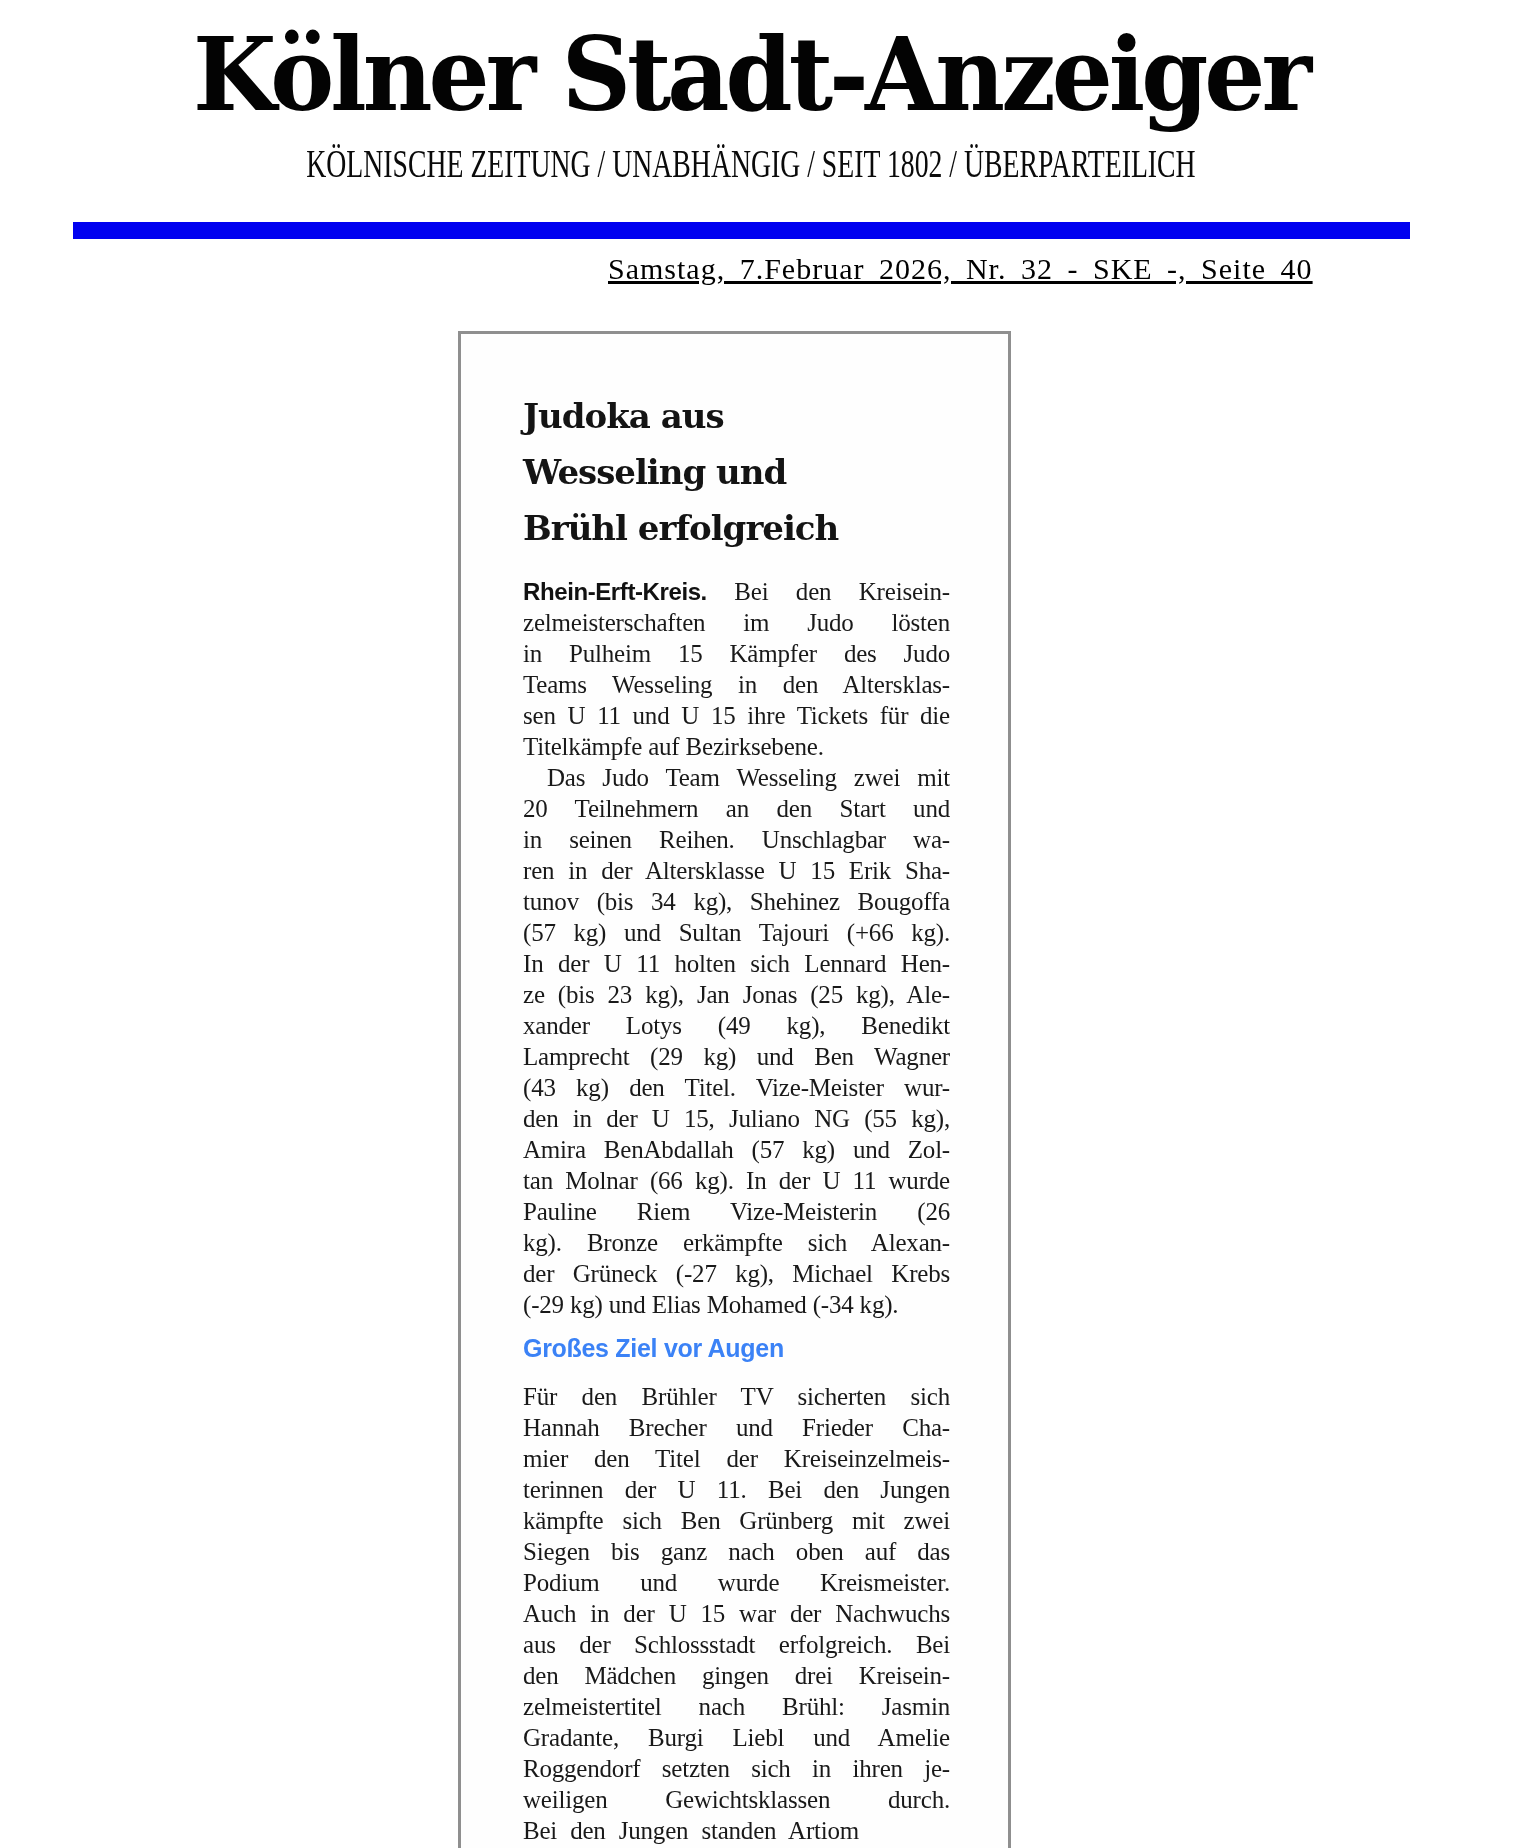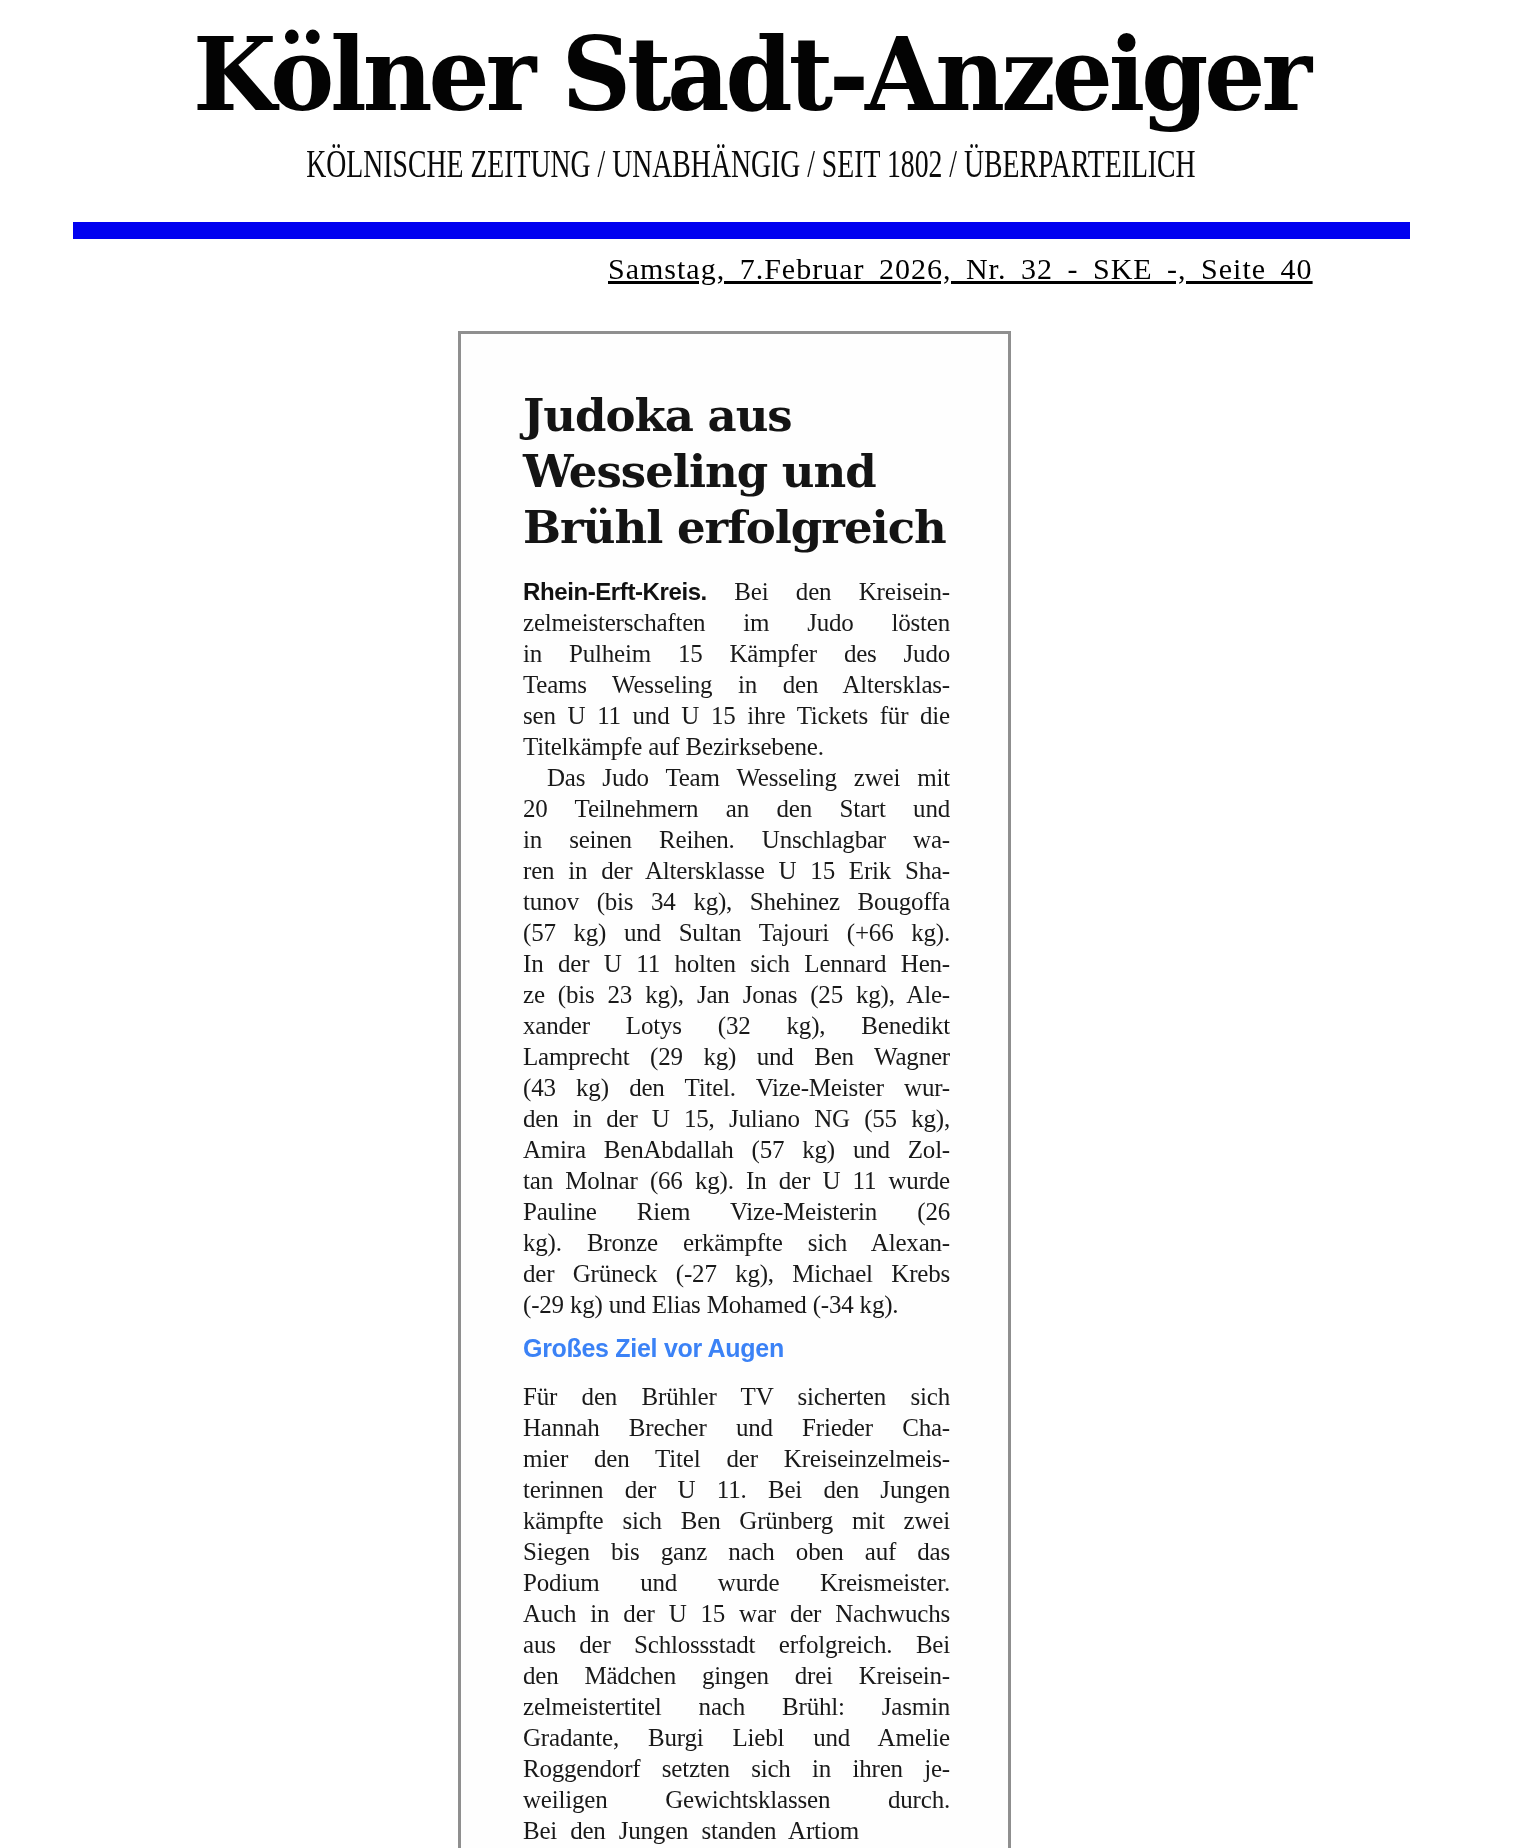--- a/index.html
+++ b/index.html
@@ -63,21 +63,21 @@
     position: absolute; left: 458px; top: 331px;
     width: 553px; height: 1620px;
     border: 3px solid #8f8f8f;
     background: #fefefe;
     box-sizing: border-box;
     padding: 54px 58px 0 62px;
   }
   .headline {
     font-family: "DejaVu Serif", serif;
     font-weight: bold;
-    font-size: 45px;
+    font-size: 34px;
     line-height: 56px;
     letter-spacing: -1px;
     color: #141414;
     margin-bottom: 20px;
     white-space: nowrap;
   }
   .bodycol {
     font-family: "Liberation Serif", serif;
     font-size: 25px;
     line-height: 31px;
@@ -155,21 +155,21 @@
 
     <div class="para2">
         <div class="jl">Das Judo Team Wesseling zwei mit</div>
         <div class="jl">20 Teilnehmern an den Start und</div>
         <div class="jl">in seinen Reihen. Unschlagbar wa-</div>
         <div class="jl">ren in der Altersklasse U 15 Erik Sha-</div>
         <div class="jl">tunov (bis 34 kg), Shehinez Bougoffa</div>
         <div class="jl">(57 kg) und Sultan Tajouri (+66 kg).</div>
         <div class="jl">In der U 11 holten sich Lennard Hen-</div>
         <div class="jl">ze (bis 23 kg), Jan Jonas (25 kg), Ale-</div>
-        <div class="jl">xander Lotys (32 kg), Benedikt</div>
+        <div class="jl">xander Lotys (49 kg), Benedikt</div>
         <div class="jl">Lamprecht (29 kg) und Ben Wagner</div>
         <div class="jl">(43 kg) den Titel. Vize-Meister wur-</div>
         <div class="jl">den in der U 15, Juliano NG (55 kg),</div>
         <div class="jl">Amira BenAbdallah (57 kg) und Zol-</div>
         <div class="jl">tan Molnar (66 kg). In der U 11 wurde</div>
         <div class="jl">Pauline Riem Vize-Meisterin (26</div>
         <div class="jl">kg). Bronze erkämpfte sich Alexan-</div>
         <div class="jl">der Grüneck (-27 kg), Michael Krebs</div>
         <div class="jl end">(-29 kg) und Elias Mohamed (-34 kg).</div>
       </div>

